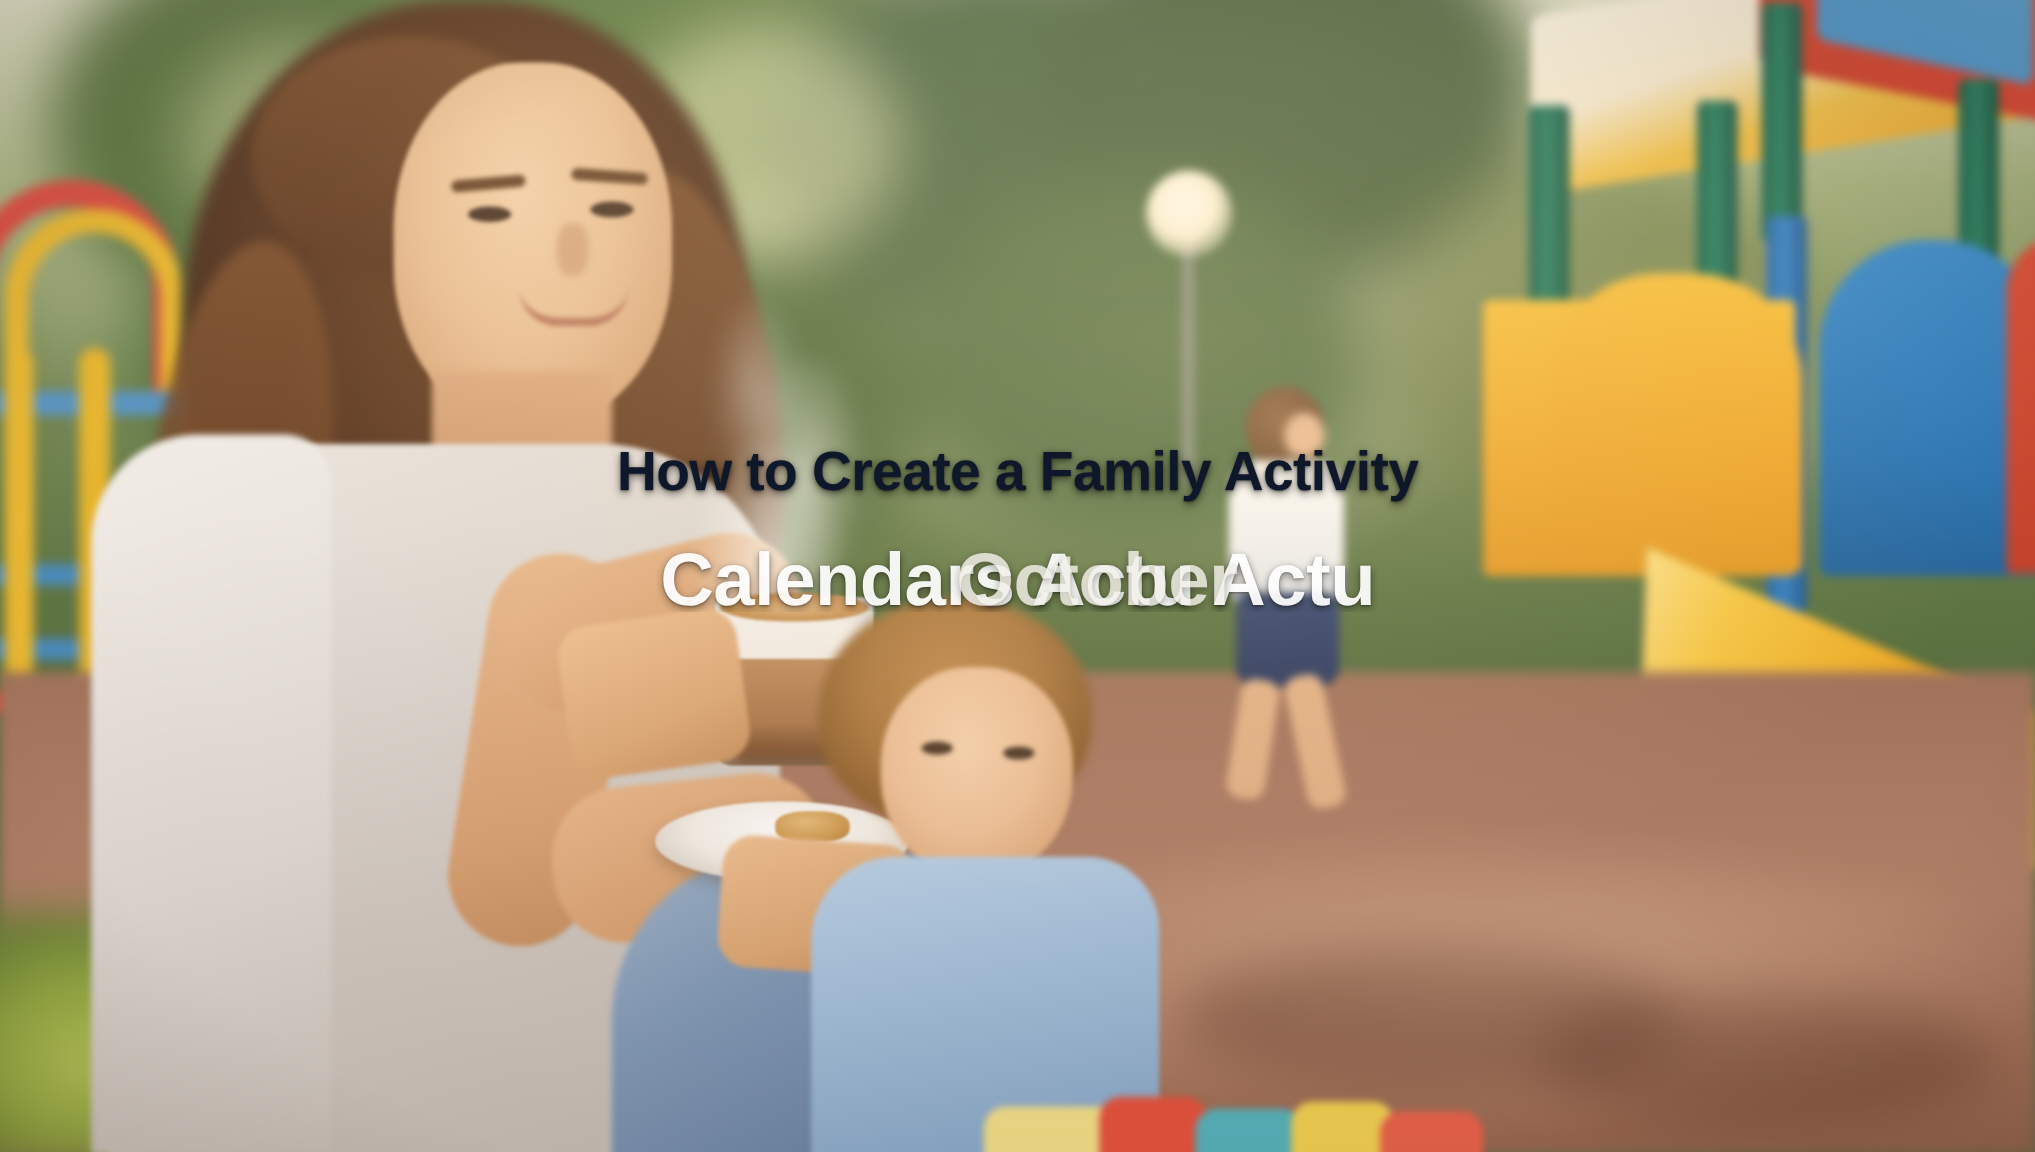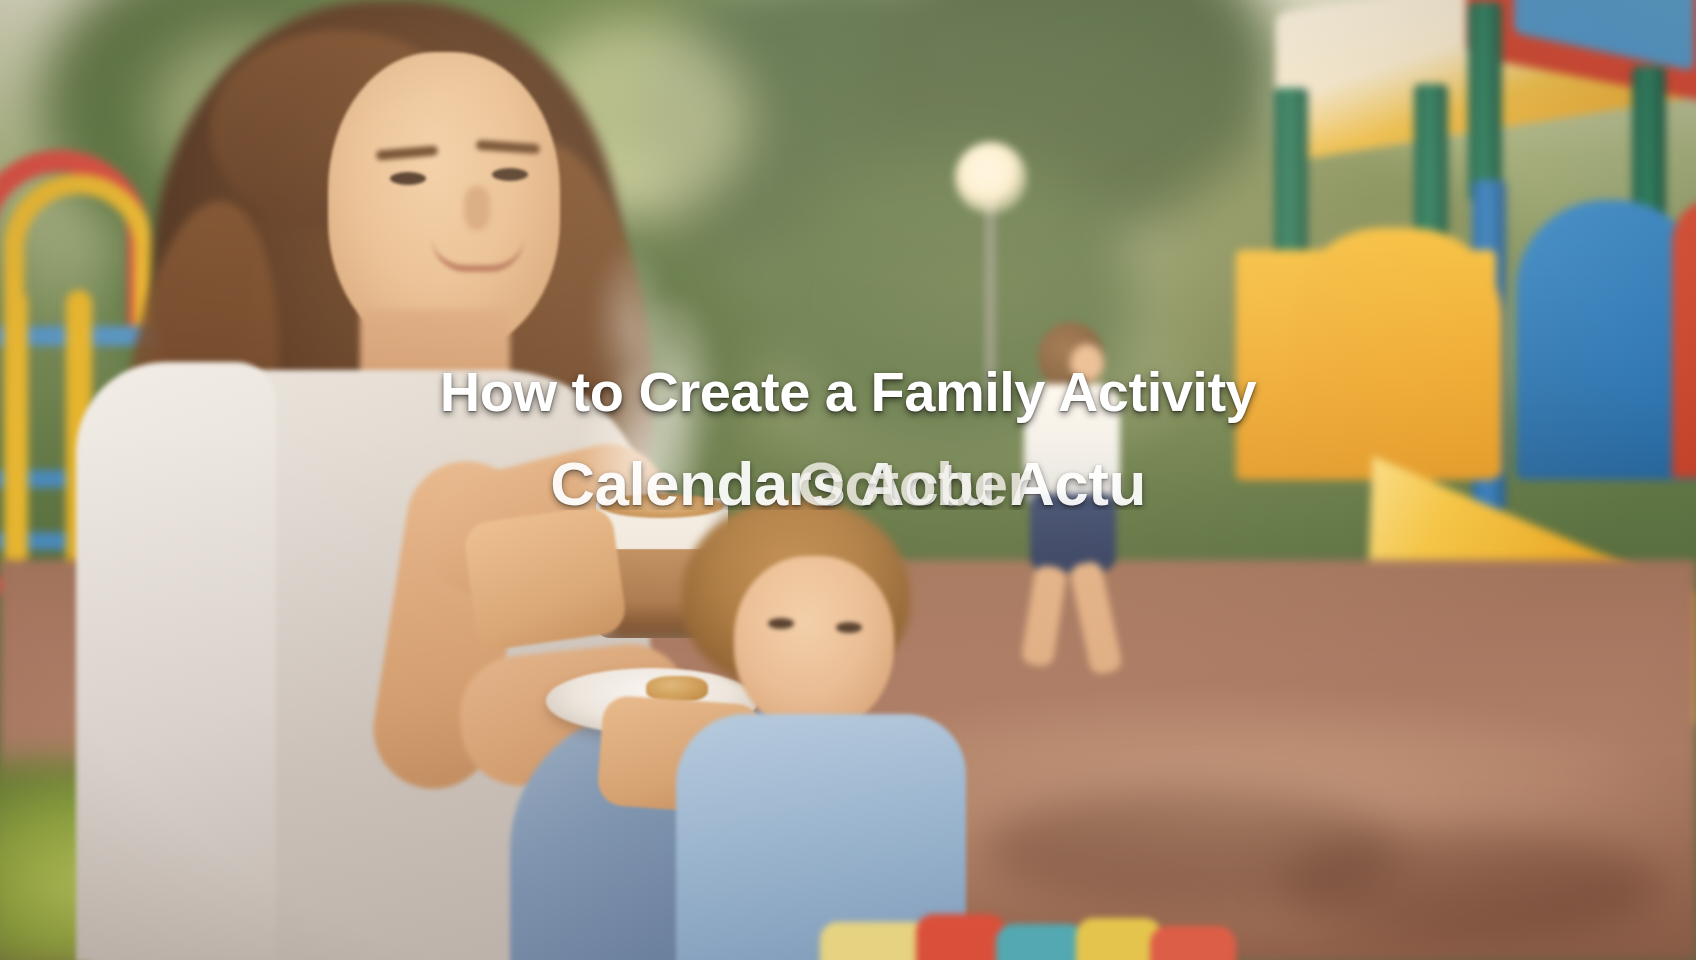--- a/index.html
+++ b/index.html
@@ -260,24 +260,24 @@
     position:absolute;
     left:0; right:0;
     top:346px;
     text-align:center;
     pointer-events:none;
   }
   .title-line {
     display:block;
     font-family:"Liberation Sans", sans-serif;
     font-weight:bold;
-    font-size:56px;
+    font-size:46px;
     line-height:92px;
     letter-spacing:-0.5px;
-    color:#ffffff;
+    color:#0f172a;
     text-shadow:
       0 3px 7px rgba(0,0,0,.55),
       0 1px 2px rgba(0,0,0,.45);
     white-space:nowrap;
   }
   
   .title-line-2 {
     position:relative;
     display:block;
     height:92px;

